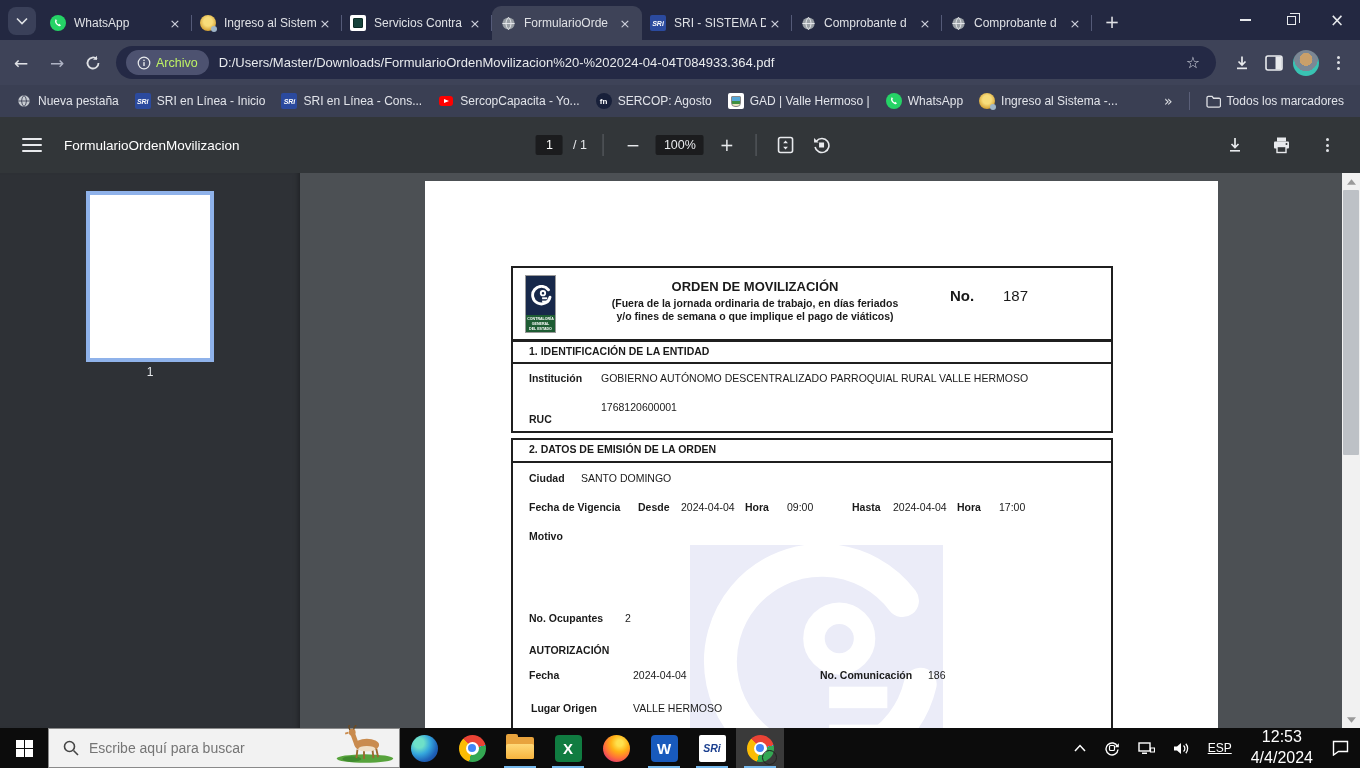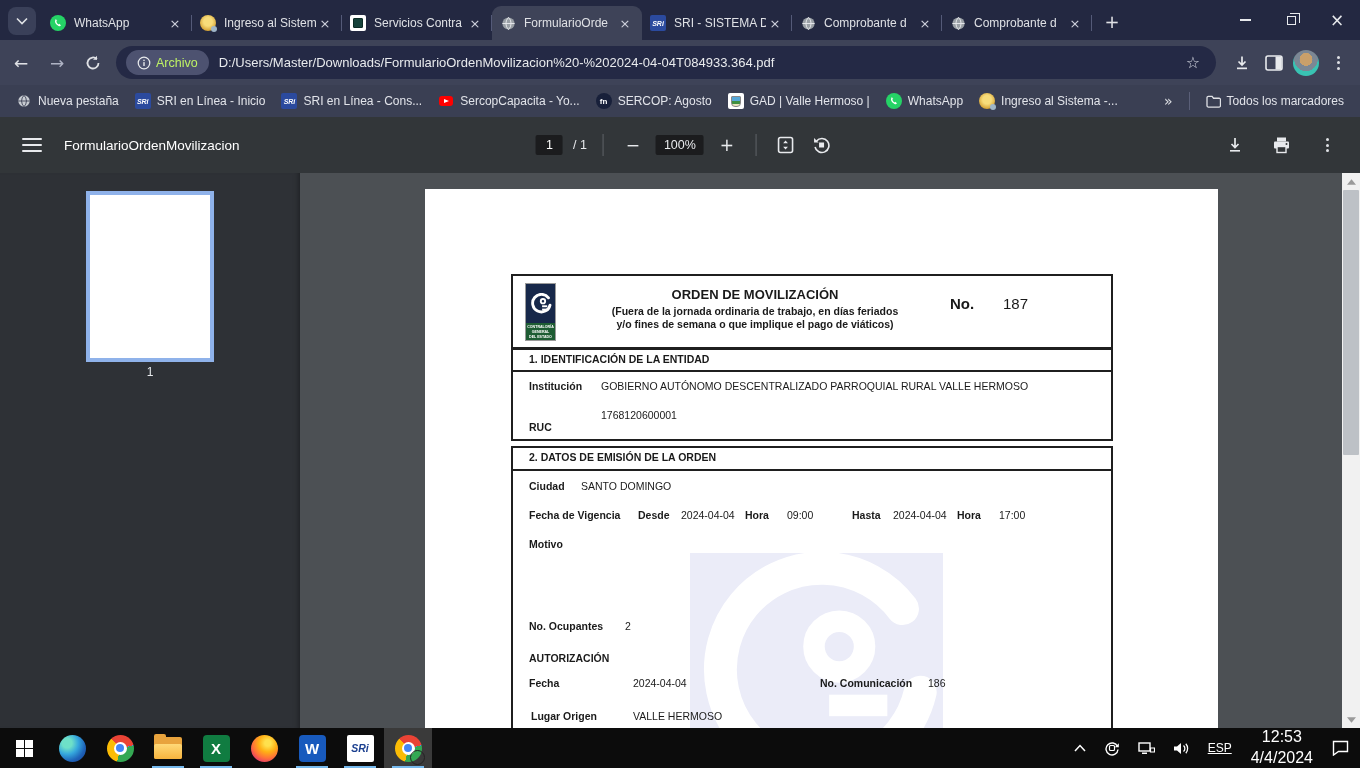--- a/index.html
+++ b/index.html
@@ -74,21 +74,21 @@
   .zlevel { background:#1b1c1e; height:20px; padding:0 8px; font-size:12.5px; display:flex; align-items:center; border-radius:2px; }
   .pdfright { margin-left:auto; display:flex; align-items:center; gap:20px; margin-right:20px; }
   .pdfbtn { width:26px; height:26px; display:flex; align-items:center; justify-content:center; cursor:pointer; }
 
   
   .content { position:absolute; left:0; top:173px; width:1360px; height:555px; background:#4c5054; }
   .thumbpanel { position:absolute; left:0; top:0; width:300px; height:555px; background:#2e3136; box-shadow:inset -6px 0 6px -6px rgba(0,0,0,.5); }
   .thumb { position:absolute; left:90px; top:22px; width:120px; height:163px; background:#fff; outline:4px solid #8fb2ea; cursor:pointer; }
   .thumbnum { position:absolute; left:90px; top:192px; width:120px; text-align:center; color:#e8eaed; font-size:12px; }
   .viewer { position:absolute; left:300px; top:0; width:1042px; height:555px; overflow:hidden; }
-  .page { position:absolute; left:125px; top:8px; width:793px; height:547px; background:#fff; overflow:hidden;margin-top:8px; }
+  .page { position:absolute; left:125px; top:8px; width:793px; height:547px; background:#fff; overflow:hidden; }
 
   
   .sbar { position:absolute; right:0; top:0; width:18px; height:555px; background:#f1f1f1; }
   .sbtn { position:absolute; left:0; width:18px; height:17px; display:flex; align-items:center; justify-content:center; cursor:pointer; }
   .sthumb { position:absolute; left:1px; top:17px; width:16px; height:265px; background:#bdc1c6; border-radius:1px; cursor:pointer; }
 
   
   .dt { position:absolute; font-size:10.5px; color:#1a1a1a; white-space:nowrap; z-index:2; }
   .b { font-weight:700; }
   .dbox { position:absolute; border:2px solid #1f1f1f; z-index:1; }
@@ -501,20 +501,40 @@
 
   <div class="taskbar">
     <div class="startbtn">
       <svg width="17" height="17" viewBox="0 0 17 17">
           <rect x="0" y="0" width="8" height="8" fill="#fff"></rect>
           <rect x="9" y="0" width="8" height="8" fill="#fff"></rect>
           <rect x="0" y="9" width="8" height="8" fill="#fff"></rect>
           <rect x="9" y="9" width="8" height="8" fill="#fff"></rect>
         </svg>
     </div>
+    <div class="searchbox">
+      <svg class="sicon" width="16" height="16" viewBox="0 0 16 16">
+          <circle cx="6.5" cy="6.5" r="5" fill="none" stroke="#444" stroke-width="1.6"></circle>
+          <path d="M10.5 10.5 L15 15" stroke="#444" stroke-width="1.6"></path>
+        </svg>
+      <input placeholder="Escribe aquí para buscar" style="">
+      <span class="deer">
+        <svg width="66" height="38" viewBox="0 0 70 40">
+            <ellipse cx="36" cy="35.5" rx="30" ry="4.5" fill="#57a33c"></ellipse>
+            <ellipse cx="22" cy="36" rx="10" ry="3" fill="#3f8a2e"></ellipse>
+            <path d="M28 26 l-1 9 M35 27 l0 9 M44 26 l1 9 M48 25 l2 9" stroke="#9c6a30" stroke-width="2" fill="none"></path>
+            <ellipse cx="38" cy="21" rx="13" ry="6.5" fill="#c98b4e"></ellipse>
+            <ellipse cx="38" cy="25" rx="9" ry="3" fill="#f0e0c8"></ellipse>
+            <path d="M27 20 L23 9" stroke="#c98b4e" stroke-width="5" stroke-linecap="round"></path>
+            <circle cx="22.5" cy="7.5" r="3.6" fill="#c98b4e"></circle>
+            <path d="M20 5 q-2-4 0-5.5 M24 4.5 q1-4 3-4.5" stroke="#6b4a20" stroke-width="1.4" fill="none"></path>
+            <path d="M18.5 8 l-3.5 1" stroke="#c98b4e" stroke-width="2"></path>
+          </svg>
+      </span>
+    </div>
 
     <div class="tbapp">
         <span class="icon26 ic-edge"></span>
       </div>
     <div class="tbapp">
         <span class="icon26 ic-chrome"></span>
       </div>
     <div class="tbapp">
       <span class="ic-folder">
           <span class="bk"></span>

